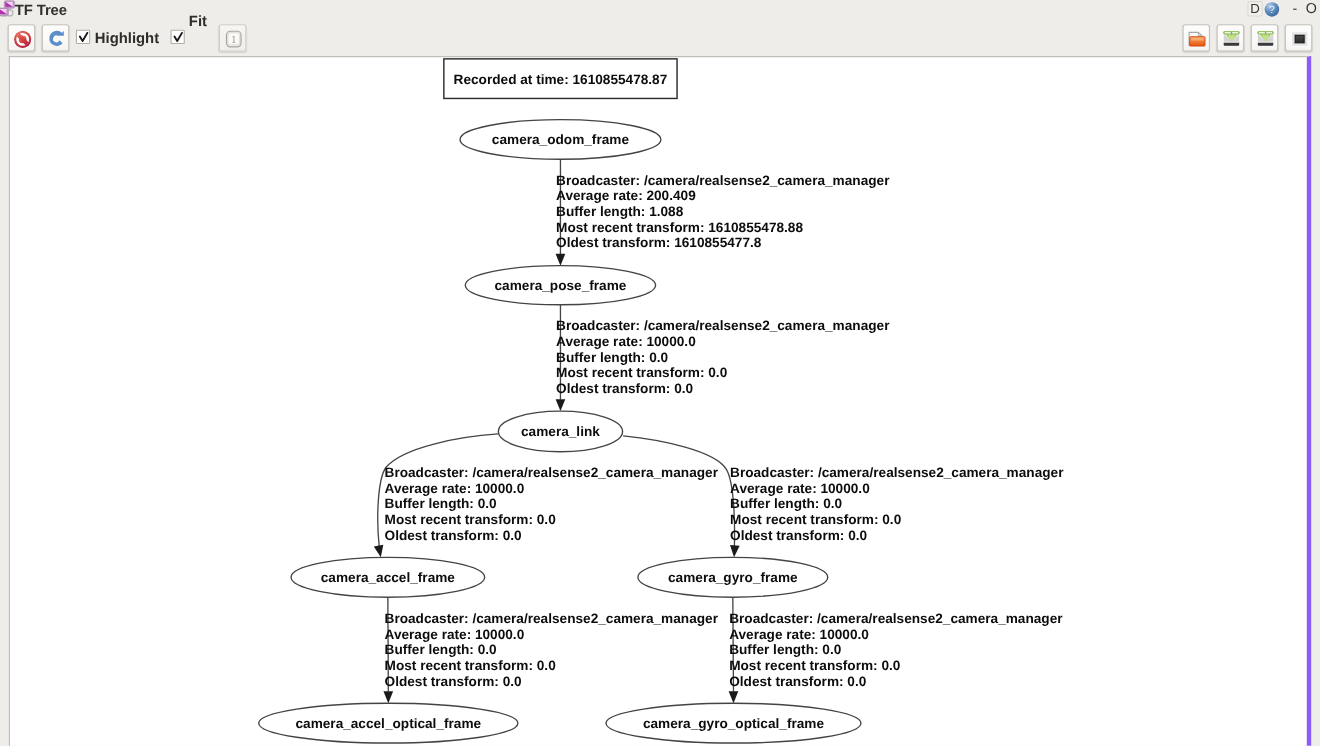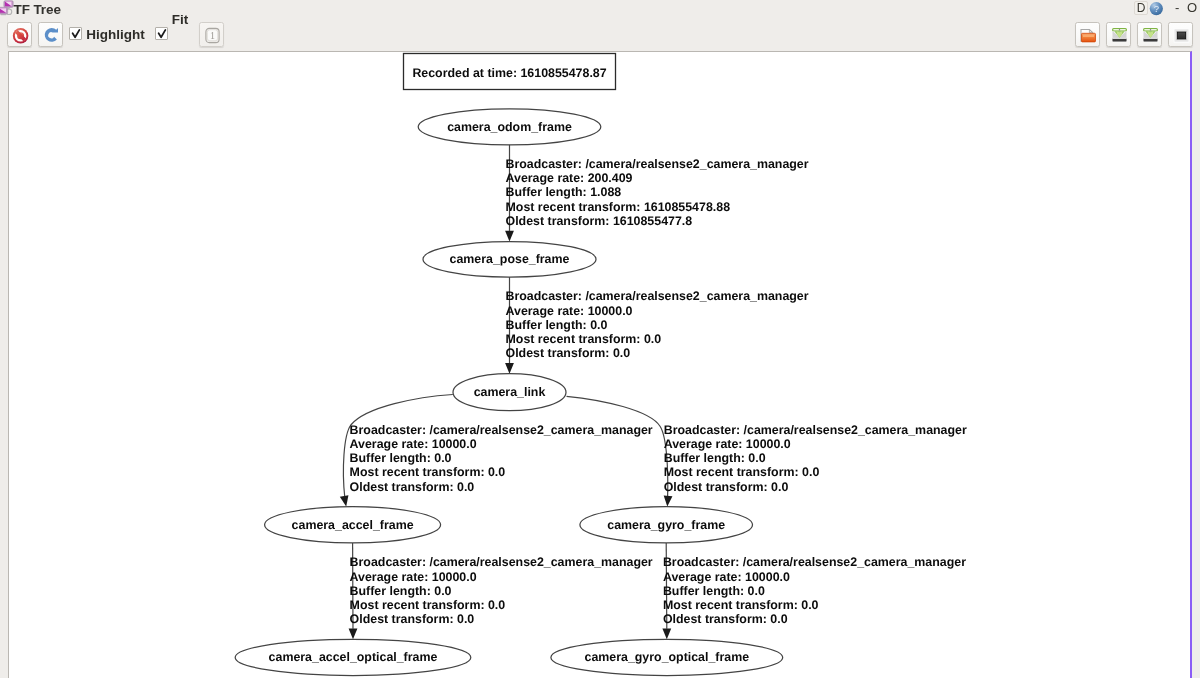--- a/index.html
+++ b/index.html
@@ -27,21 +27,21 @@
         box-shadow:0 1px 1px rgba(0,0,0,.10);box-sizing:border-box;}
   .tbtn svg{position:absolute;left:3px;top:3px;}
   .cbx{position:absolute;width:12.8px;height:12.8px;background:#fff;border:1px solid #b3b0aa;
        box-sizing:border-box;border-radius:1px;}
   .cbx svg{position:absolute;left:0.7px;top:0px;}
   .clabel{position:absolute;font-family:"Liberation Sans",sans-serif;font-size:13.5px;
           font-weight:700;color:#2e2d29;line-height:14px;text-align:center;}
 
   
   .canvas{position:absolute;left:8px;top:51px;width:1184px;height:627px;background:#fff;
-          border:1px solid #bab7b2;border-bottom:none;border-right:2px solid #8b5cf6;box-sizing:border-box;overflow:hidden;}
+          border:1px solid #bab7b2;border-bottom:none;border-right:4px solid #8b5cf6;box-sizing:border-box;overflow:hidden;}
   .canvas svg{position:absolute;left:0;top:0;}
   .gnode ellipse{fill:none;stroke:#444;stroke-width:1.25;}
   .gbox rect{fill:#fff;stroke:#2b2b2b;stroke-width:1.3;}
   .glabel{font-family:"Liberation Sans",sans-serif;font-size:12.4px;font-weight:700;fill:#0c0c0c;
           -webkit-font-smoothing:antialiased;text-rendering:geometricPrecision;}
   .eline{fill:none;stroke:#454545;stroke-width:1.2;}
   .ehead{fill:#1a1a1a;stroke:none;}
 </style>
 </head>
 <body>

